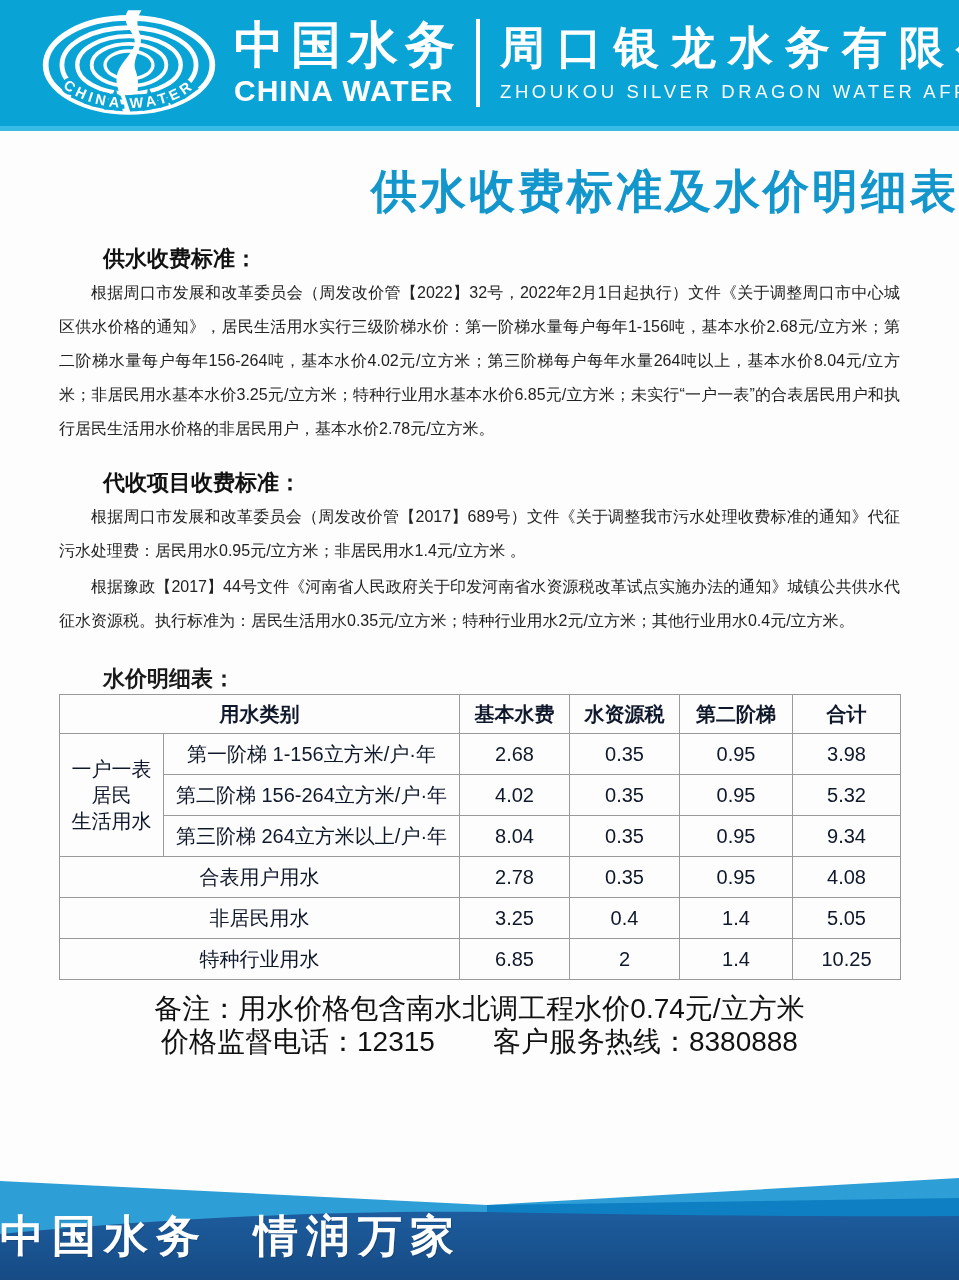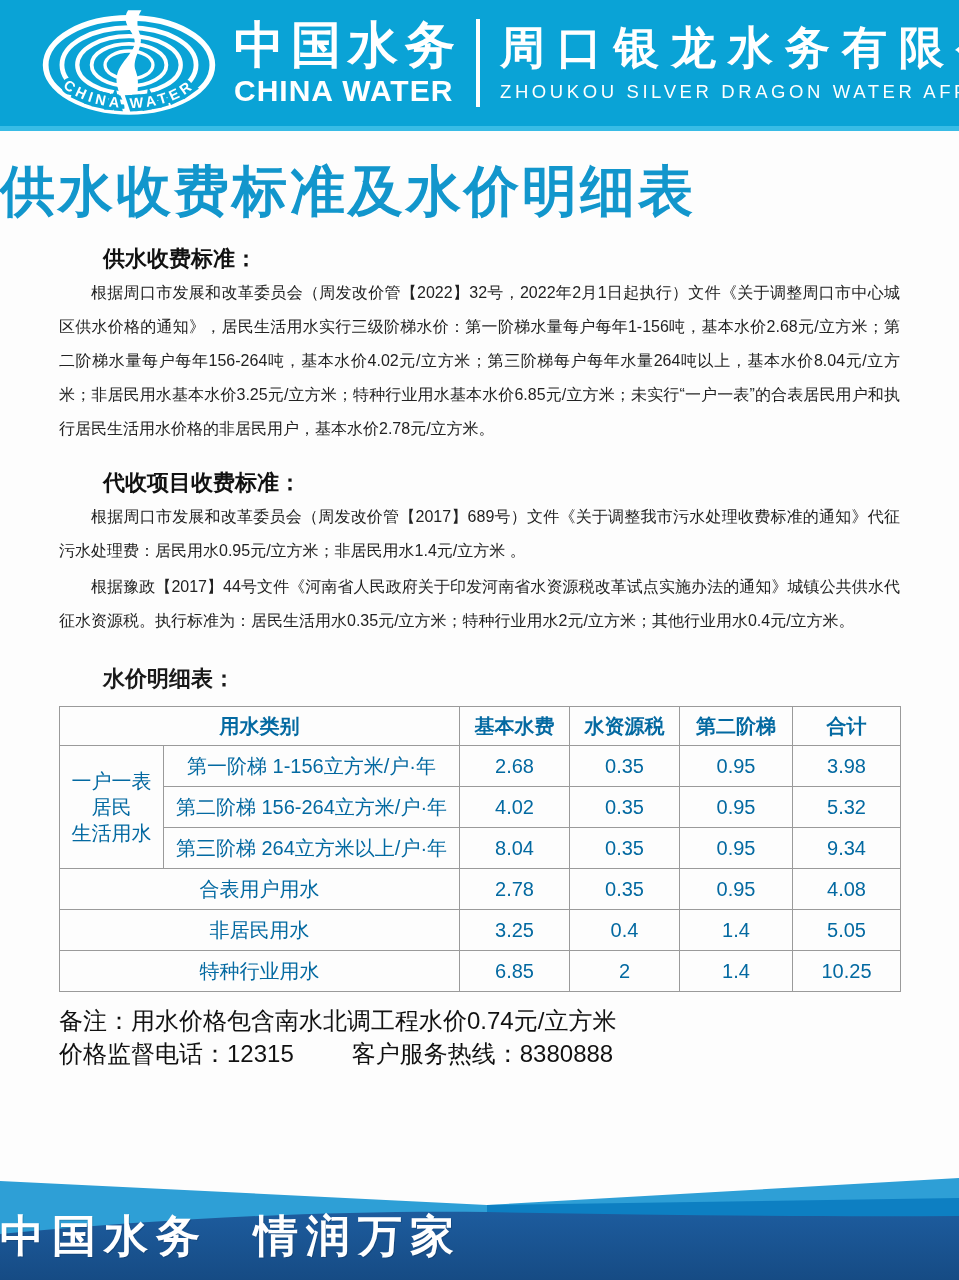--- a/index.html
+++ b/index.html
@@ -17,52 +17,52 @@
   .logo-svg{width:182px;height:106px;flex:0 0 auto;}
   .brand{margin-left:14px;color:#fff;line-height:1;flex:0 0 auto;}
   .brand-cn{font-size:50px;font-weight:bold;letter-spacing:7px;}
   .brand-en{font-size:30px;font-weight:bold;letter-spacing:1px;margin-top:6px;}
   .header-divider{width:4px;height:88px;background:#fff;margin:0 20px 0 14px;flex:0 0 auto;}
   .company{color:#fff;line-height:1;flex:1 1 auto;min-width:0;}
   .company-cn{font-size:45px;font-weight:bold;letter-spacing:12px;white-space:nowrap;}
   .company-en{font-size:18.5px;letter-spacing:3.6px;margin-top:13px;white-space:nowrap;}
   
   .doc-title{
-    margin-top:31px;text-align:left;color:#1296CC;
-    font-size:55px;font-weight:bold;letter-spacing:3px;line-height:58px;
+    margin-top:31px;text-align:right;color:#1296CC;
+    font-size:46px;font-weight:bold;letter-spacing:3px;line-height:58px;
   }
   
   .content{margin:0 59px;width:841px;}
   .sec-heading{
     font-size:22px;font-weight:bold;color:#111;
     text-indent:2em;line-height:30px;
   }
   .sec-heading.first{margin-top:24px;}
   .sec-heading.second{margin-top:22px;}
   .para{
     font-size:16px;line-height:34px;color:#222;
     text-indent:2em;text-align:justify;margin:2px 0 0 0;
   }
   .para + .para{margin-top:2px;}
   
   .table-heading{margin-top:26px;font-size:22px;font-weight:bold;text-indent:2em;line-height:30px;}
   table.price{
-    border-collapse:collapse;width:841px;margin-top:12px;
-    font-size:20px;color:#0369a1;table-layout:fixed;
+    border-collapse:collapse;width:841px;
+    font-size:20px;color:#0f172a;table-layout:fixed;
   }
   table.price th,table.price td{
     border:1px solid #9a9a9a;text-align:center;vertical-align:middle;
     padding:0;overflow:hidden;
   }
   table.price th{font-weight:bold;height:38px;}
   table.price td{height:40px;}
   td.group-cell{white-space:pre-line;line-height:26px;font-size:20px;}
   td.tier-cell{text-align:center;}
   
-  .notes{margin:12px 59px 0 59px;font-size:24px;line-height:33px;color:#111;}
+  .notes{margin:12px 59px 0 59px;font-size:28px;line-height:33px;color:#111;text-align:center;}
   .note-gap{display:inline-block;width:58px;}
   
   .footer-wave{position:absolute;left:0;bottom:0;width:959px;height:106px;}
   .slogan{
     position:absolute;left:0;bottom:14px;width:100%;text-align:left;
     color:#fff;font-family:"DejaVu Serif","Liberation Serif",serif;
     font-size:44px;font-weight:bold;letter-spacing:8px;
     text-shadow:1px 1px 0 rgba(0,0,0,0.15);
   }
   .slogan .part2{margin-left:46px;}

